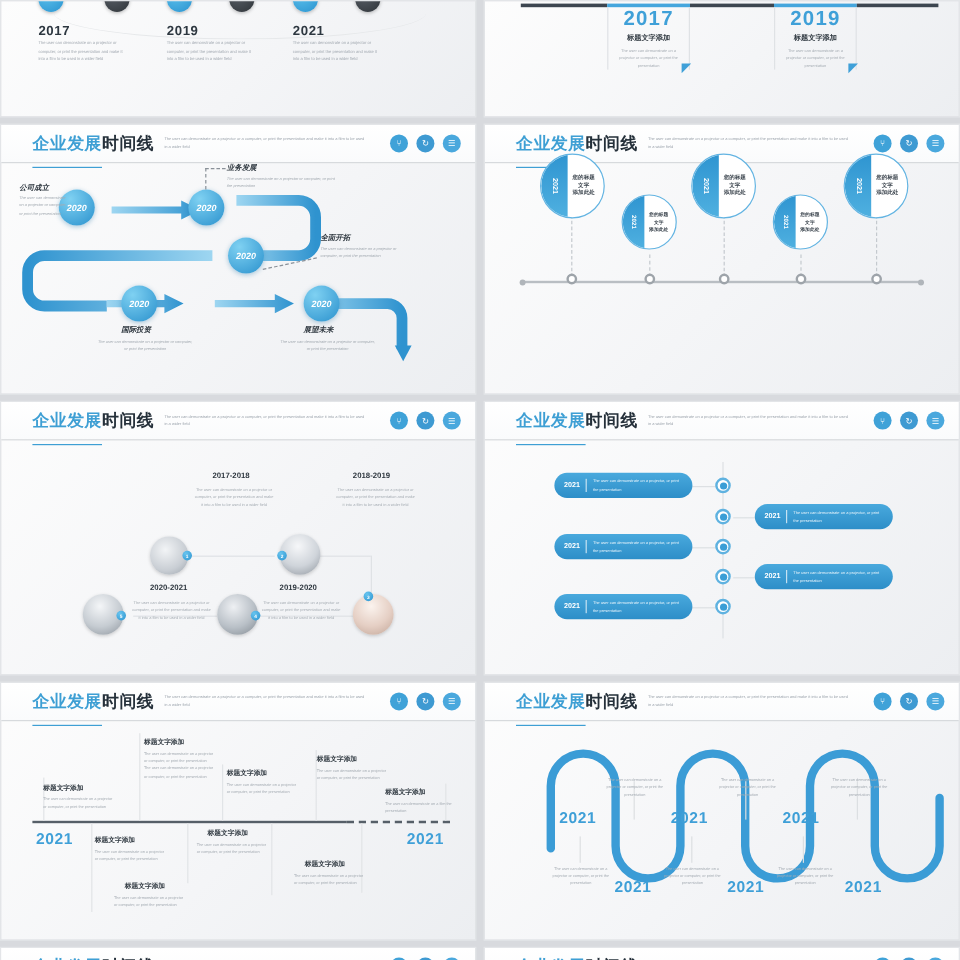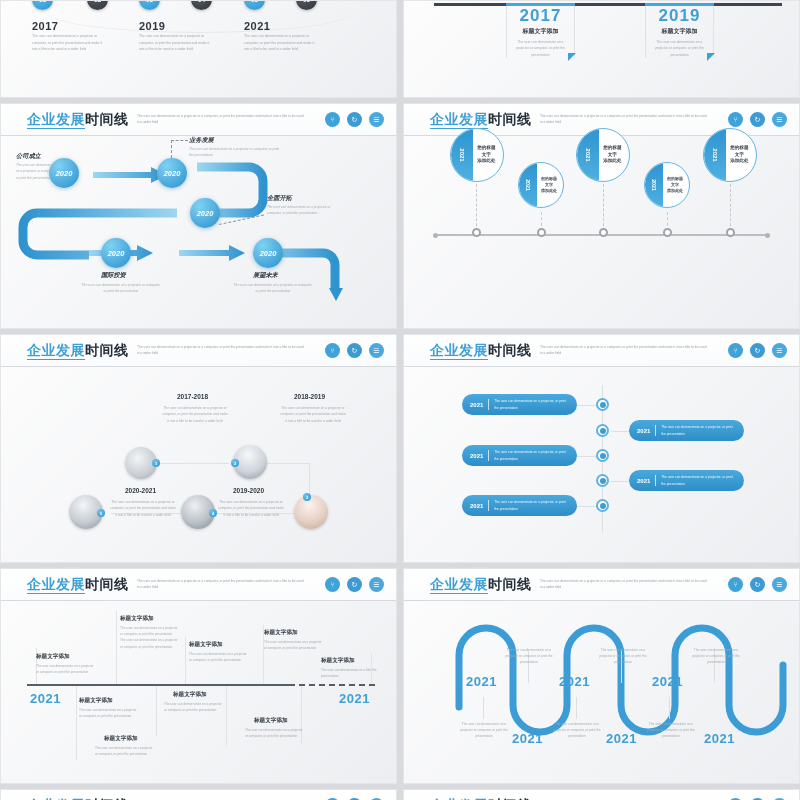--- a/index.html
+++ b/index.html
@@ -29,21 +29,21 @@
   .hdr {
     position: absolute; top: 0; left: 0; right: 0; height: 32px;
     border-bottom: 1px solid #d7dadd;
     background: linear-gradient(180deg,#ffffff 0%,#fafbfc 100%);
   }
   .hdr-title {
     position: absolute; left: 26px; top: 7px;
     font-size: 14px; font-weight: bold; letter-spacing: .5px;
     white-space: nowrap;
   }
-  .hdr-title .b { color: #3e9fd4; border-bottom: 1.5px solid #3e9fd4; padding-bottom:1px;margin-top:43px;}
+  .hdr-title .b { color: #3e9fd4; border-bottom: 1.5px solid #3e9fd4; padding-bottom:12px;margin-top:43px;}
   .hdr-title .k { color: #25303a; }
   .hdr-sub {
     position: absolute; left: 136px; top: 9px; width: 170px;
     font-size: 3.3px; line-height: 1.85; color: #9aa2ab;
   }
   .hdr-icons { position: absolute; right: 12px; top: 8px; display: flex; gap: 7px; }
   .hic {
     width: 15px; height: 15px; border-radius: 50%;
     background: #3fa2d8; color: #fff;
     display: flex; align-items: center; justify-content: center;

